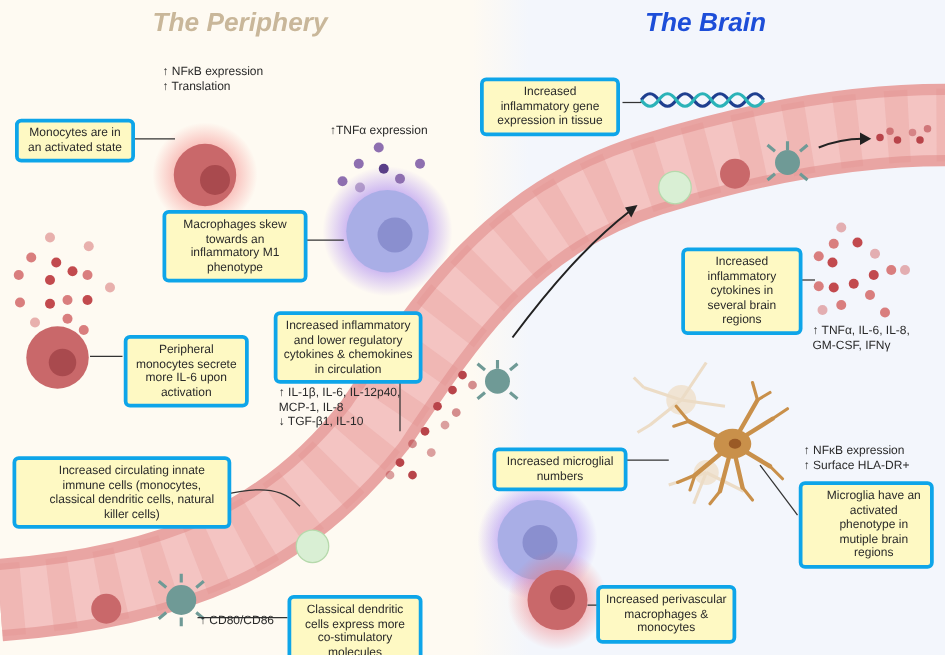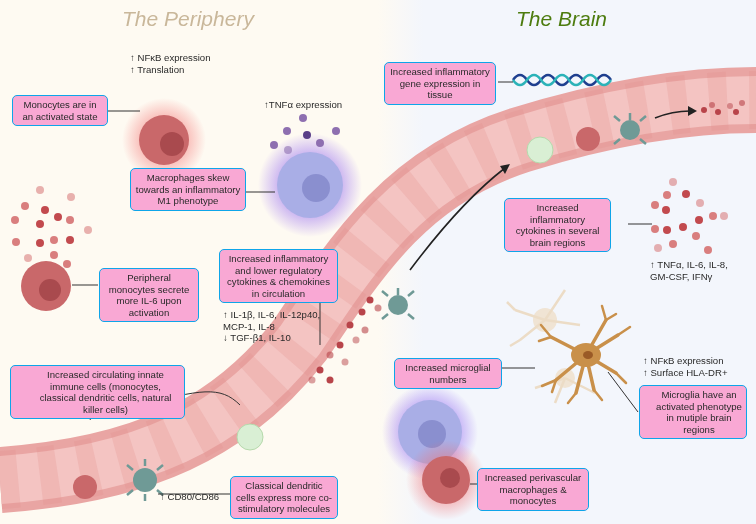--- a/index.html
+++ b/index.html
@@ -1,28 +1,28 @@
 <!DOCTYPE html>
 <html><head>
 <meta charset="utf-8">
 <style>
   html,body{margin:0;padding:0;}
   body{width:756px;height:524px;position:relative;overflow:hidden;font-family:"Liberation Sans",sans-serif;
     background:linear-gradient(90deg,#fefaf2 0%,#fefaf2 50%,#f3f6fc 56%,#f3f6fc 100%);}
-  .title{position:absolute;top:7px;font-size:21px;font-weight:normal;font-style:italic;}
-  .box{position:absolute;border:1px solid #0ea5e9;border-radius:5px;background:#f9a8d4;
+  .title{position:absolute;top:7px;font-size:21px;font-weight:bold;font-style:italic;}
+  .box{position:absolute;border:3px solid #0ea5e9;border-radius:5px;background:#fef9c3;
        font-size:9.6px;line-height:11.5px;color:#2a2a2a;text-align:center;padding:3px 4px;box-sizing:border-box;}
   .note{position:absolute;font-size:9.6px;line-height:11.5px;color:#2a2a2a;white-space:pre;}
   svg.layer{position:absolute;left:0;top:0;}
 </style>
 </head>
 <body>
 
 <div class="title" style="left:122px;color:#c9b79a;">The Periphery</div>
-<div class="title" style="left:516px;color:#4d7c0f;">The Brain</div>
+<div class="title" style="left:516px;color:#1d4ed8;">The Brain</div>
 
 <svg class="layer" width="756" height="524">
   <defs>
     <radialGradient id="redglow">
         <stop offset="40%" stop-color="#f26a6a" stop-opacity=".55"></stop>
         <stop offset="100%" stop-color="#f26a6a" stop-opacity="0"></stop>
       </radialGradient>
     <radialGradient id="purpleglow">
         <stop offset="45%" stop-color="#8a5cf0" stop-opacity=".6"></stop>
         <stop offset="100%" stop-color="#8a5cf0" stop-opacity="0"></stop>
@@ -185,20 +185,20 @@
 <div class="box" style="left:99px;top:268px;width:100px;">Peripheral monocytes secrete more IL-6 upon activation</div>
 <div class="box" style="left:219px;top:249px;width:119px;">Increased inflammatory and lower regulatory cytokines &amp; chemokines in circulation</div>
 <div class="note" style="left:223px;top:309px;">↑ IL-1β, IL-6, IL-12p40,
 MCP-1, IL-8
 ↓ TGF-β1, IL-10</div>
 <div class="box" style="left:10px;top:365px;width:175px;padding-left:20px;">Increased circulating innate immune cells (monocytes, classical dendritic cells, natural killer cells)</div>
 <div class="note" style="left:160px;top:464px;margin-top:27px;">↑ CD80/CD86</div>
 <div class="box" style="left:230px;top:476px;width:108px;">Classical dendritic cells express more co-stimulatory molecules</div>
 
 <div class="box" style="left:384px;top:62px;width:112px;">Increased inflammatory gene expression in tissue</div>
-<div class="box" style="left:504px;top:198px;width:107px;">Increased inflammatory cytokines in several brain regions</div>
+<div class="box" style="left:545px;top:198px;width:97px;">Increased inflammatory cytokines in several brain regions</div>
 <div class="note" style="left:650px;top:259px;">↑ TNFα, IL-6, IL-8,
 GM-CSF, IFNγ</div>
 <div class="box" style="left:394px;top:358px;width:108px;">Increased microglial numbers</div>
 <div class="note" style="left:643px;top:355px;">↑ NFκB expression
 ↑ Surface HLA-DR+</div>
 <div class="box" style="left:639px;top:385px;width:108px;padding-left:16px;">Microglia have an activated phenotype in mutiple brain regions</div>
 <div class="box" style="left:477px;top:468px;width:112px;">Increased perivascular macrophages &amp; monocytes</div>
 
 </body></html>

